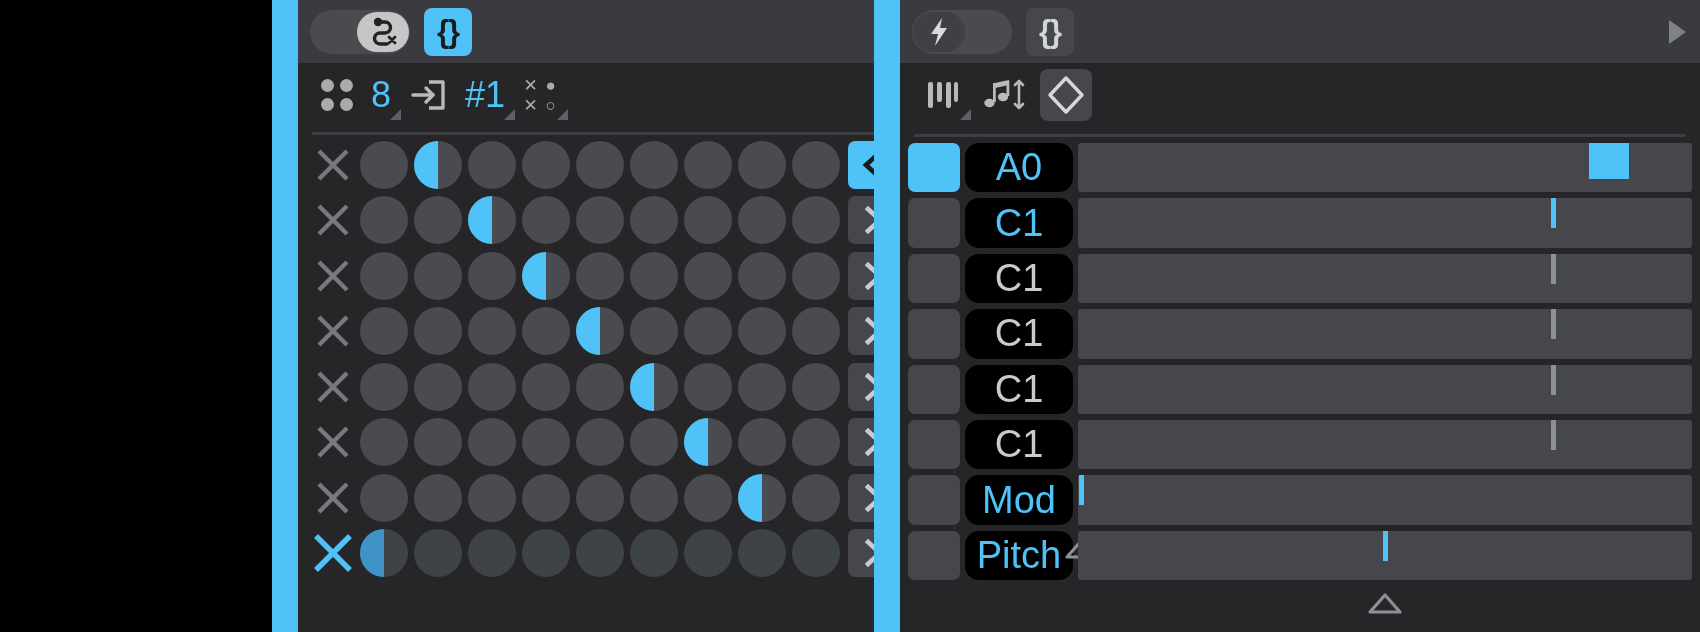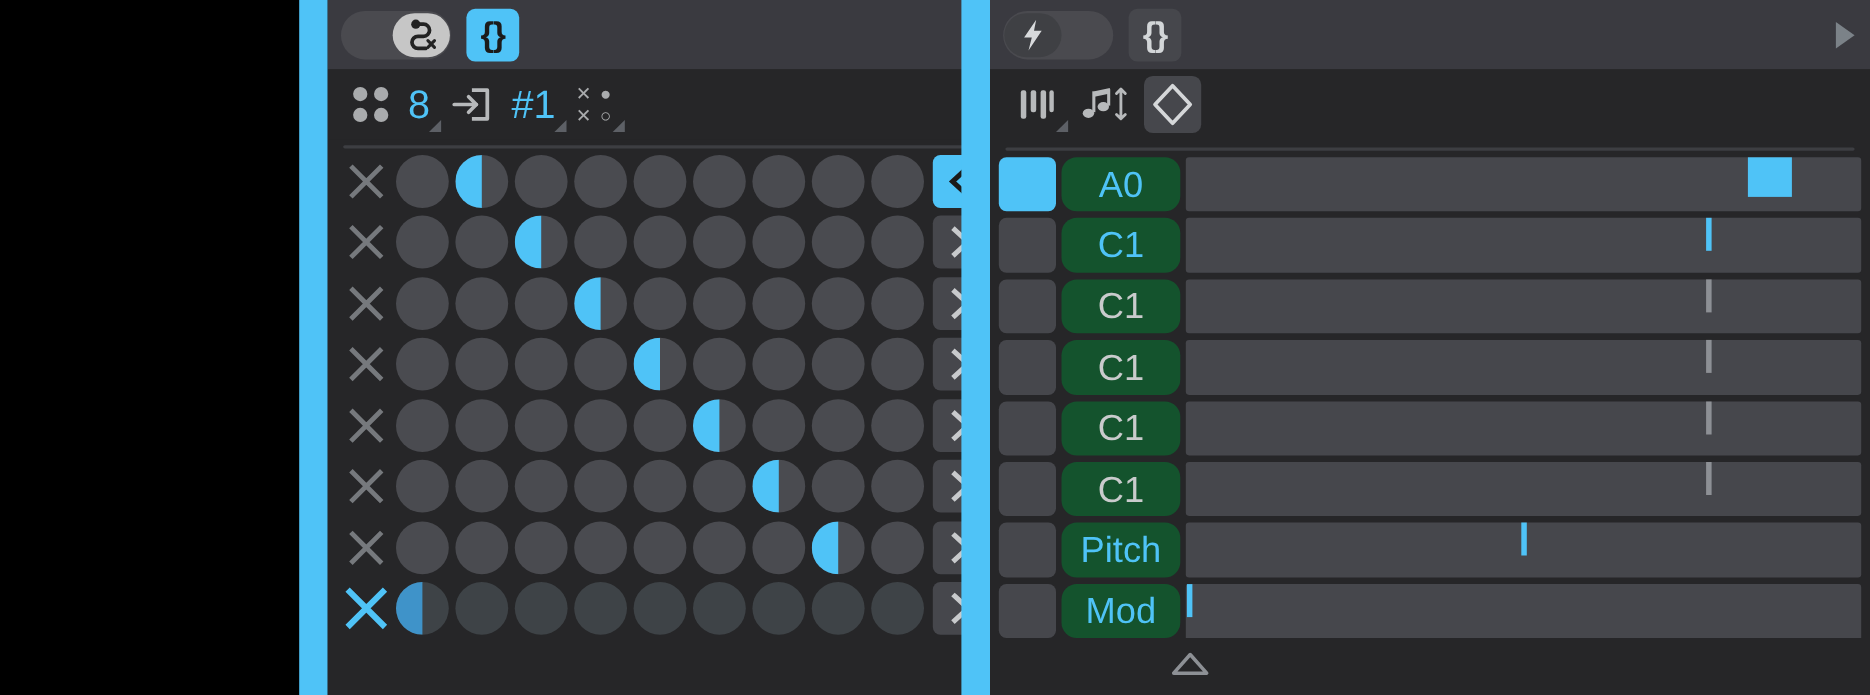--- a/index.html
+++ b/index.html
@@ -111,23 +111,23 @@
   }
   .arrow-btn.active { background: #4fc3f7; }
 
   
   .rows-body { flex: 1 1 auto; background: #262628; padding-top: 3px; }
   .rtopline { height: 3px; margin: 4px 14px 3px 14px; background: #3d3e42; border-radius: 2px; }
   .r-row { display: flex; align-items: stretch; height: 55.4px; padding: 0 8px 0 8px; gap: 5px; }
   .r-pad  { width: 52px; flex: 0 0 52px; border-radius: 7px; background: #46474c; margin: 3px 0; }
   .r-pad.lit { background: #4fc3f7; }
   .r-name {
-    width: 108px; flex: 0 0 108px; border-radius: 14px; background: #14532d; margin: 3px 0;
+    width: 108px; flex: 0 0 108px; border-radius: 14px; background: #000000; margin: 3px 0;
     display: flex; align-items: center; justify-content: center;
-    font-size: 33px; color: #4fc3f7;
+    font-size: 38px; color: #4fc3f7;
   }
   .r-name.muted { color: #c9cbcc; }
   .r-slider {
     flex: 1 1 auto; background: #46474c; margin: 3px 0; border-radius: 3px;
     position: relative; overflow: visible;
   }
   .r-slider .bar {
     position: absolute; top: 0; width: 5px; background: #4fc3f7;
   }
   .r-slider .bar.grayline { background: #8d9095; }
@@ -519,43 +519,43 @@
               <div class="r-name muted">C1</div>
               <div class="r-slider">
                 <div class="bar grayline" style="left: calc(77.5% - 2.5px); height: 30px;"></div>
                 <div class="handle" style="left: calc(77.5% - 19px);">
                   <svg width="38" height="24" viewBox="0 0 38 24">
                     <path d="M19 4 L34 21 L4 21 Z" fill="none" stroke="#8d9095" stroke-width="3.2" stroke-linejoin="round"></path>
                   </svg>
                 </div>
               </div>
             </div>
+            <div class="r-row last">
+              <div class="r-pad"></div>
+              <div class="r-name">Mod</div>
+              <div class="r-slider">
+                <div class="bar" style="left: calc(0.6% - 2.5px); height: 30px;"></div>
+                <div class="handle" style="left: calc(0.6% - 19px);">
+                  <svg width="38" height="24" viewBox="0 0 38 24">
+                    <path d="M19 4 L34 21 L4 21 Z" fill="none" stroke="#8d9095" stroke-width="3.2" stroke-linejoin="round"></path>
+                  </svg>
+                </div>
+              </div>
+            </div>
             <div class="r-row">
               <div class="r-pad"></div>
               <div class="r-name">Pitch</div>
               <div class="r-slider">
                 <div class="bar" style="left: calc(50% - 2.5px); height: 30px;"></div>
                 <div class="handle" style="left: calc(50% - 19px);">
                   <svg width="38" height="24" viewBox="0 0 38 24">
                     <path d="M19 4 L34 21 L4 21 Z" fill="none" stroke="#8d9095" stroke-width="3.2" stroke-linejoin="round"></path>
                   </svg>
                 </div>
               </div>
             </div>
-            <div class="r-row last">
-              <div class="r-pad"></div>
-              <div class="r-name">Mod</div>
-              <div class="r-slider">
-                <div class="bar" style="left: calc(0.6% - 2.5px); height: 30px;"></div>
-                <div class="handle" style="left: calc(0.6% - 19px);">
-                  <svg width="38" height="24" viewBox="0 0 38 24">
-                    <path d="M19 4 L34 21 L4 21 Z" fill="none" stroke="#8d9095" stroke-width="3.2" stroke-linejoin="round"></path>
-                  </svg>
-                </div>
-              </div>
-            </div>
           </div>
       </div>
 
     </div>
   </div>
 
 </div>
 
 </body></html>

